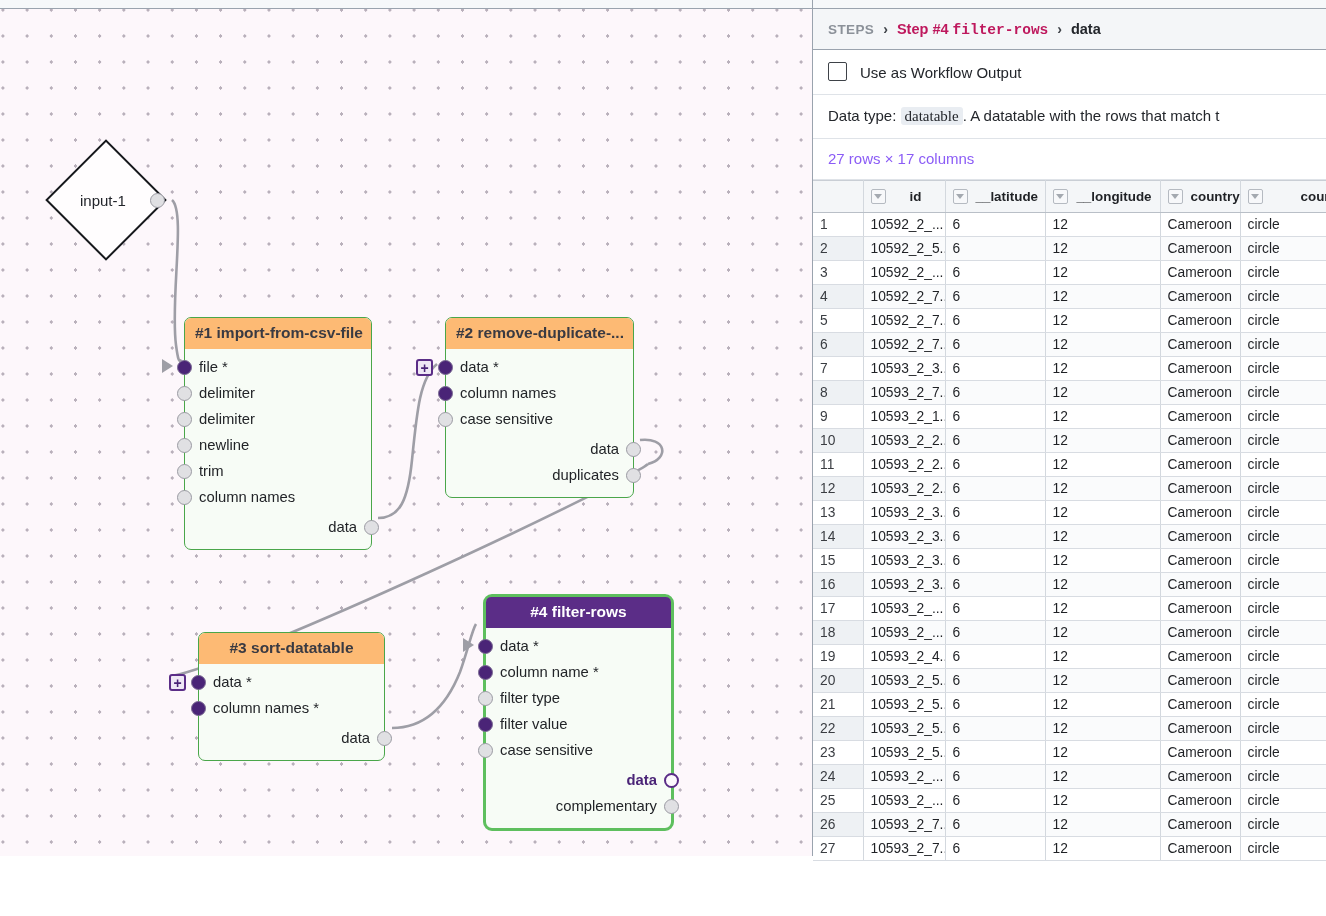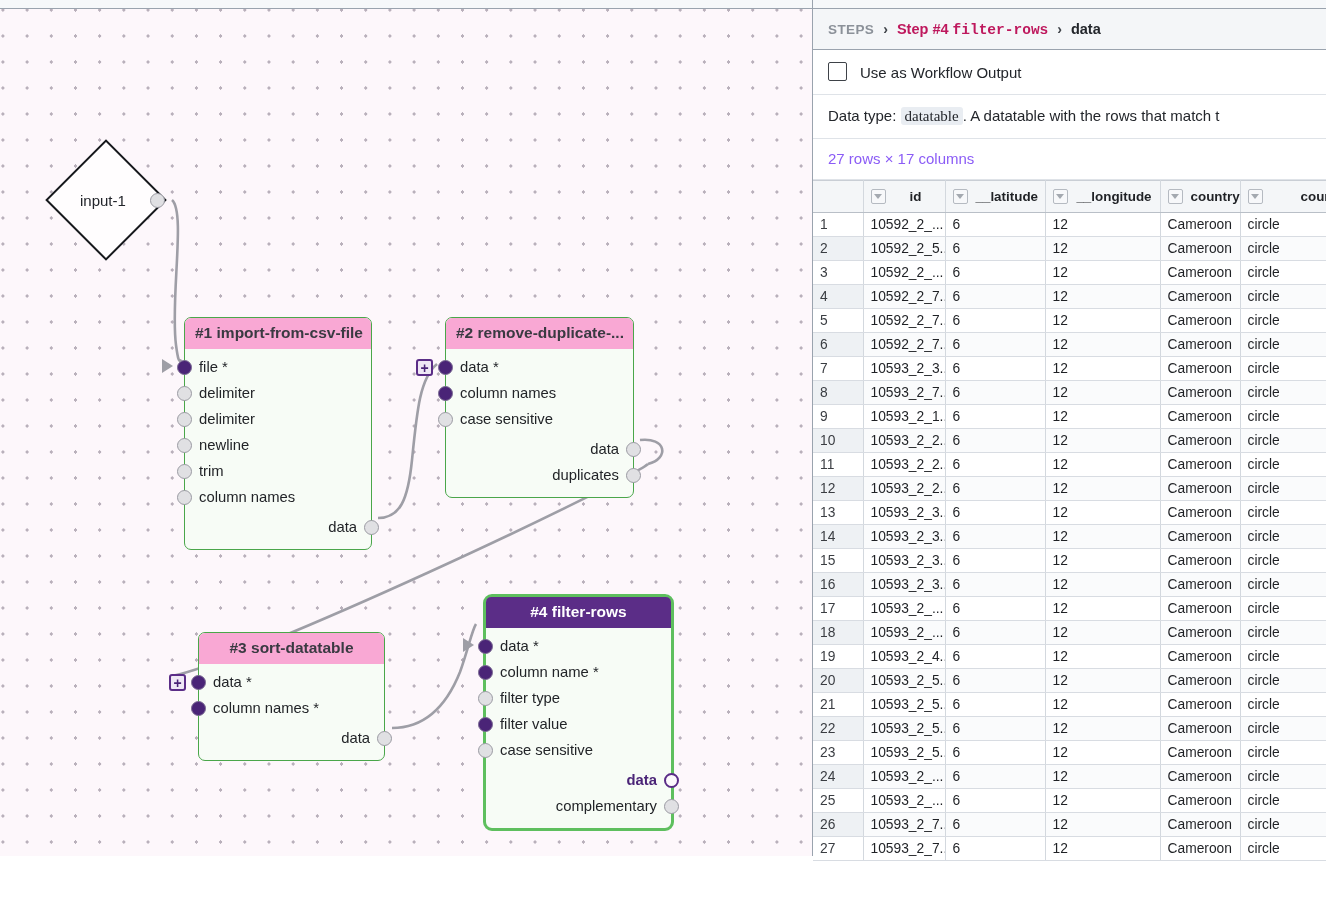--- a/index.html
+++ b/index.html
@@ -59,21 +59,21 @@
     background: #f7fcf6;
     border: 1px solid #4aa64a;
     border-radius: 7px;
     overflow: visible;
   }
   .node.selected {
     border: 3px solid #5ebf5e;
     border-radius: 9px;
   }
   .node-title {
-    background: #f9a8d4;
+    background: #fdba74;
     color: #3a3a42;
     font-size: 15.5px;
     font-weight: 600;
     padding: 6px 10px 7px;
     text-align: center;
     border-radius: 6px 6px 0 0;
     white-space: nowrap;
     overflow: hidden;
   }
   .node.selected .node-title {

